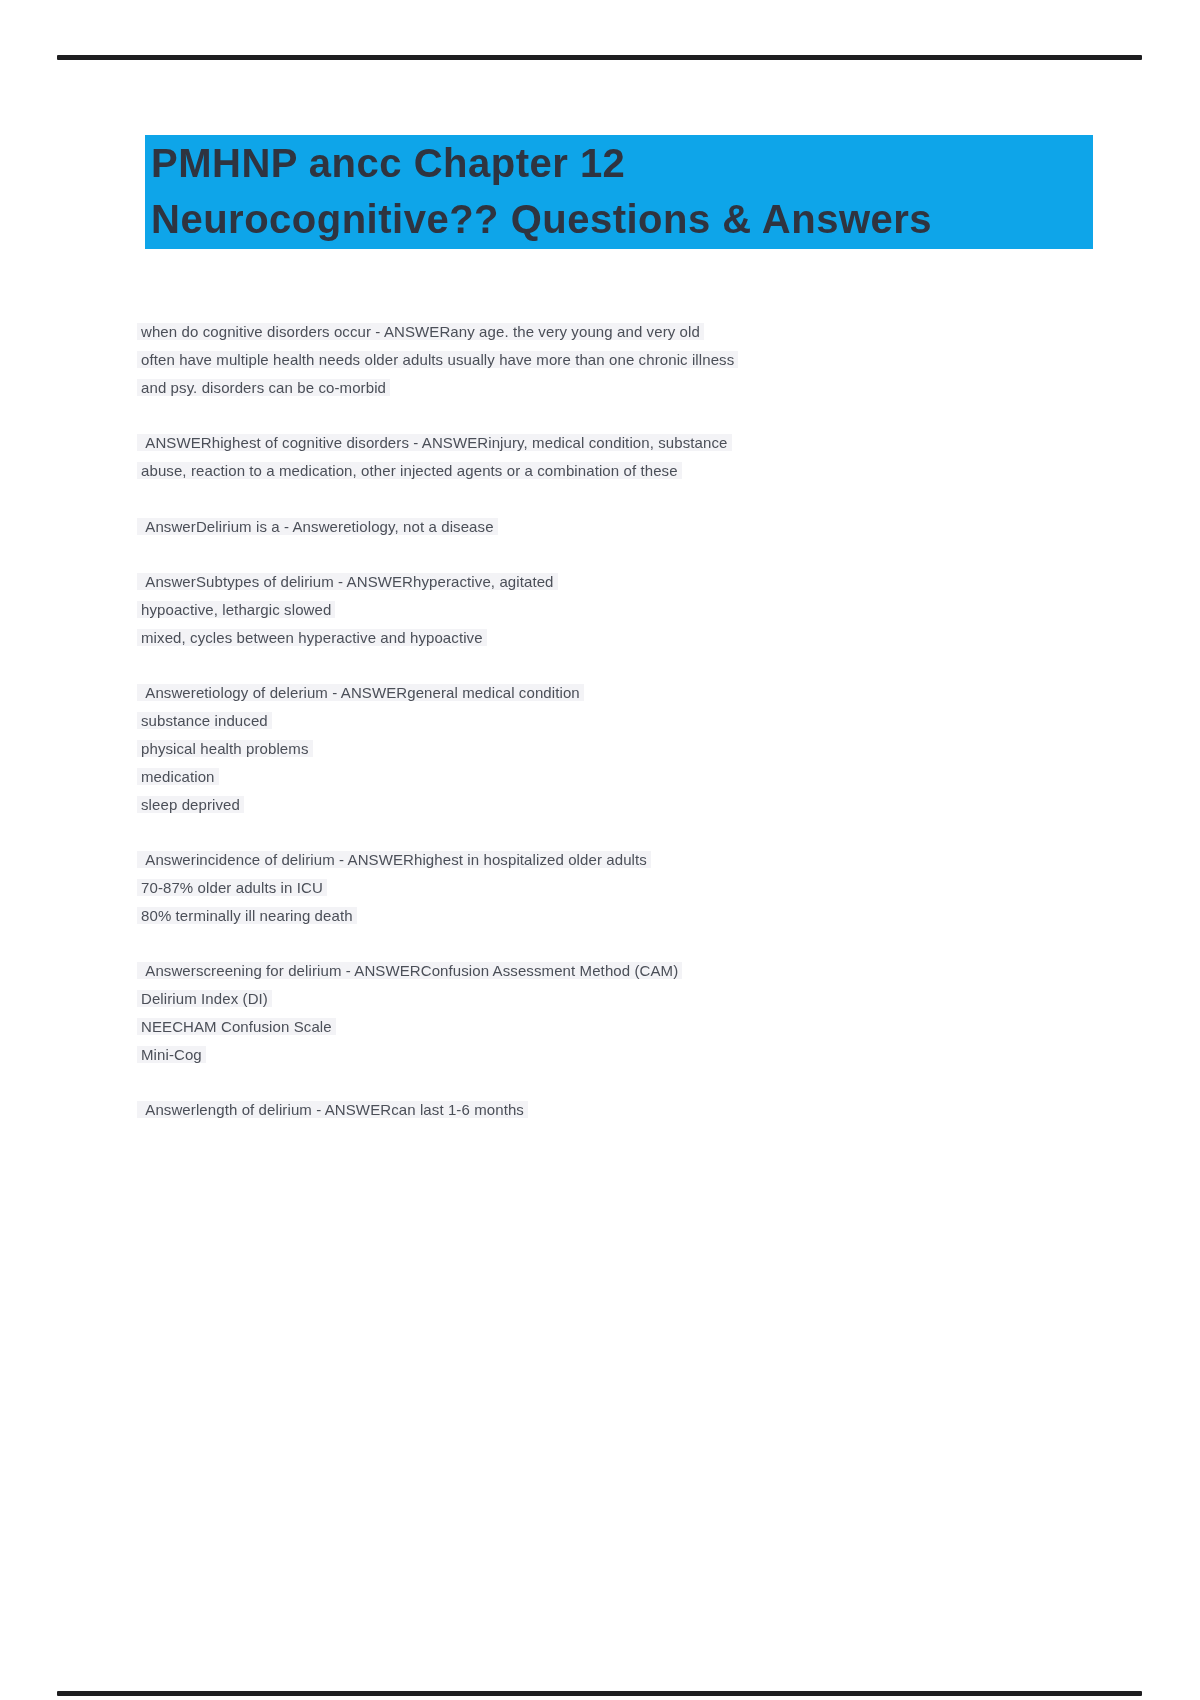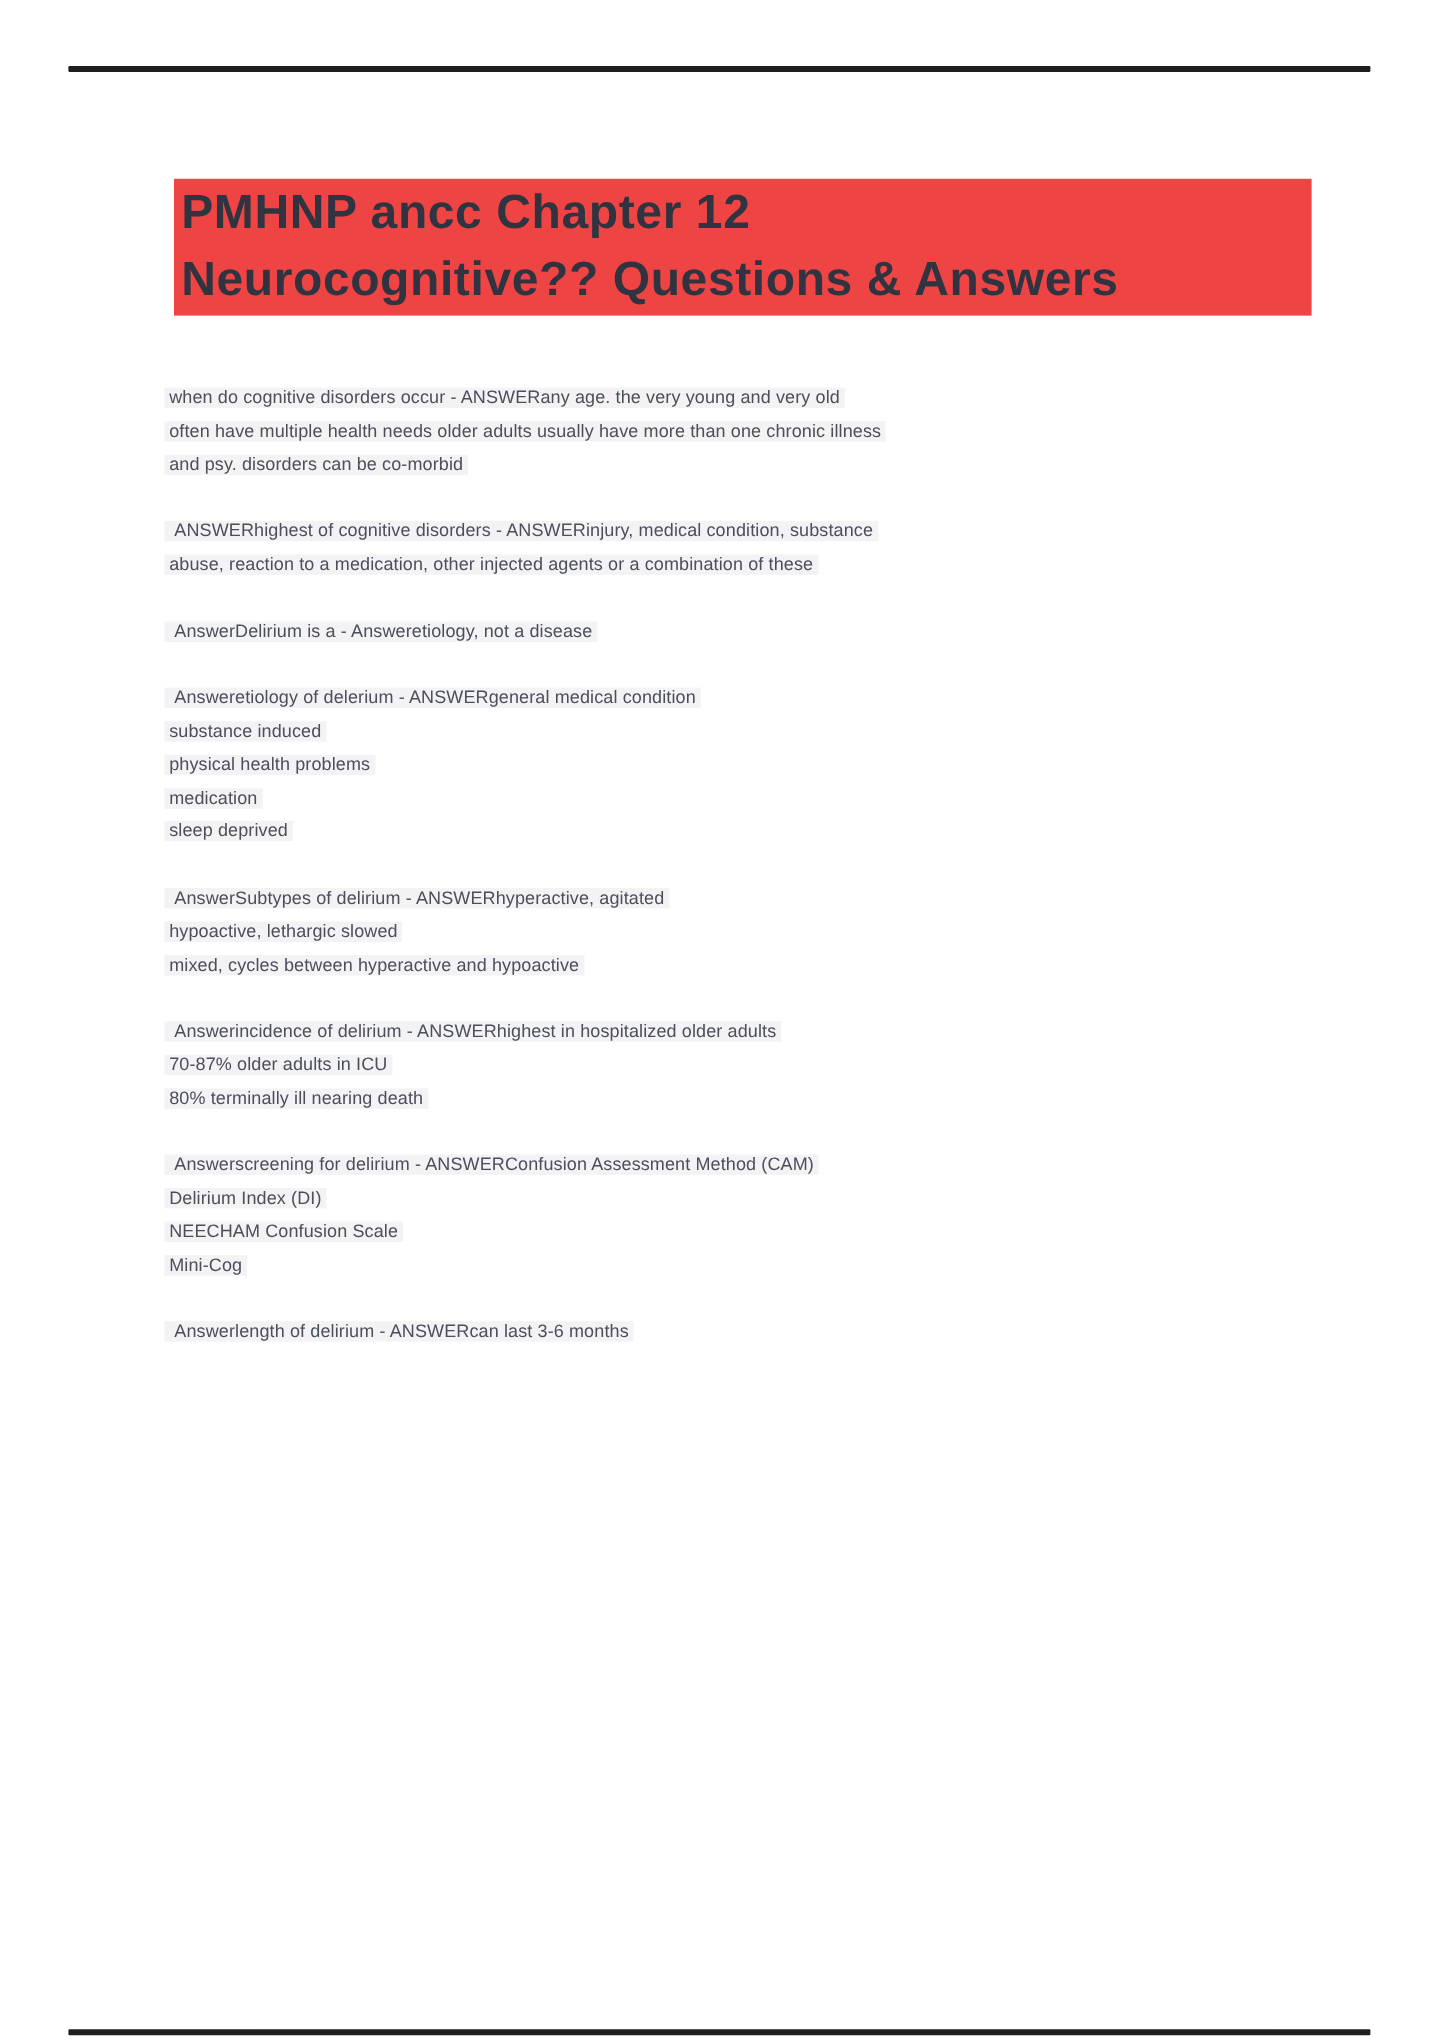--- a/index.html
+++ b/index.html
@@ -21,26 +21,26 @@
     width: 1085px;
     height: 5px;
     background: #1e1e20;
     border-radius: 1px;
   }
   .rule-top { top: 55px; }
   .rule-bottom { top: 1691px; }
   .doc-title {
     position: absolute;
     left: 145px;
-    top: 149px;
+    top: 135px;
     width: 948px;
     margin: 0;
     padding: 0 0 2px 6px;
     box-sizing: border-box;
-    background: #ef4444;
+    background: #0ea5e9;
     color: #2f3440;
     font-size: 40px;
     font-weight: 700;
     line-height: 56px;
     letter-spacing: 0.5px;
     white-space: pre;
     overflow: visible;
   }
   .doc-body {
     position: absolute;
@@ -73,33 +73,33 @@
   <h1 class="doc-title">PMHNP ancc Chapter 12
 Neurocognitive?? Questions &amp; Answers</h1>
 
   <div class="doc-body">
     <p class="para"><span class="hl">when do cognitive disorders occur - ANSWERany age. the very young and very old
 often have multiple health needs older adults usually have more than one chronic illness
 and psy. disorders can be co-morbid</span></p>
     <p class="para"><span class="hl"> ANSWERhighest of cognitive disorders - ANSWERinjury, medical condition, substance
 abuse, reaction to a medication, other injected agents or a combination of these</span></p>
     <p class="para"><span class="hl"> AnswerDelirium is a - Answeretiology, not a disease</span></p>
+    <p class="para"><span class="hl"> AnswerSubtypes of delirium - ANSWERhyperactive, agitated
+hypoactive, lethargic slowed
+mixed, cycles between hyperactive and hypoactive</span></p>
     <p class="para"><span class="hl"> Answeretiology of delerium - ANSWERgeneral medical condition
 substance induced
 physical health problems
 medication
 sleep deprived</span></p>
-    <p class="para"><span class="hl"> AnswerSubtypes of delirium - ANSWERhyperactive, agitated
-hypoactive, lethargic slowed
-mixed, cycles between hyperactive and hypoactive</span></p>
     <p class="para"><span class="hl"> Answerincidence of delirium - ANSWERhighest in hospitalized older adults
 70-87% older adults in ICU
 80% terminally ill nearing death</span></p>
     <p class="para"><span class="hl"> Answerscreening for delirium - ANSWERConfusion Assessment Method (CAM)
 Delirium Index (DI)
 NEECHAM Confusion Scale
 Mini-Cog</span></p>
-    <p class="para"><span class="hl"> Answerlength of delirium - ANSWERcan last 3-6 months</span></p>
+    <p class="para"><span class="hl"> Answerlength of delirium - ANSWERcan last 1-6 months</span></p>
   </div>
 
   <div class="rule rule-bottom"></div>
 
 </div>
 
 </body></html>

